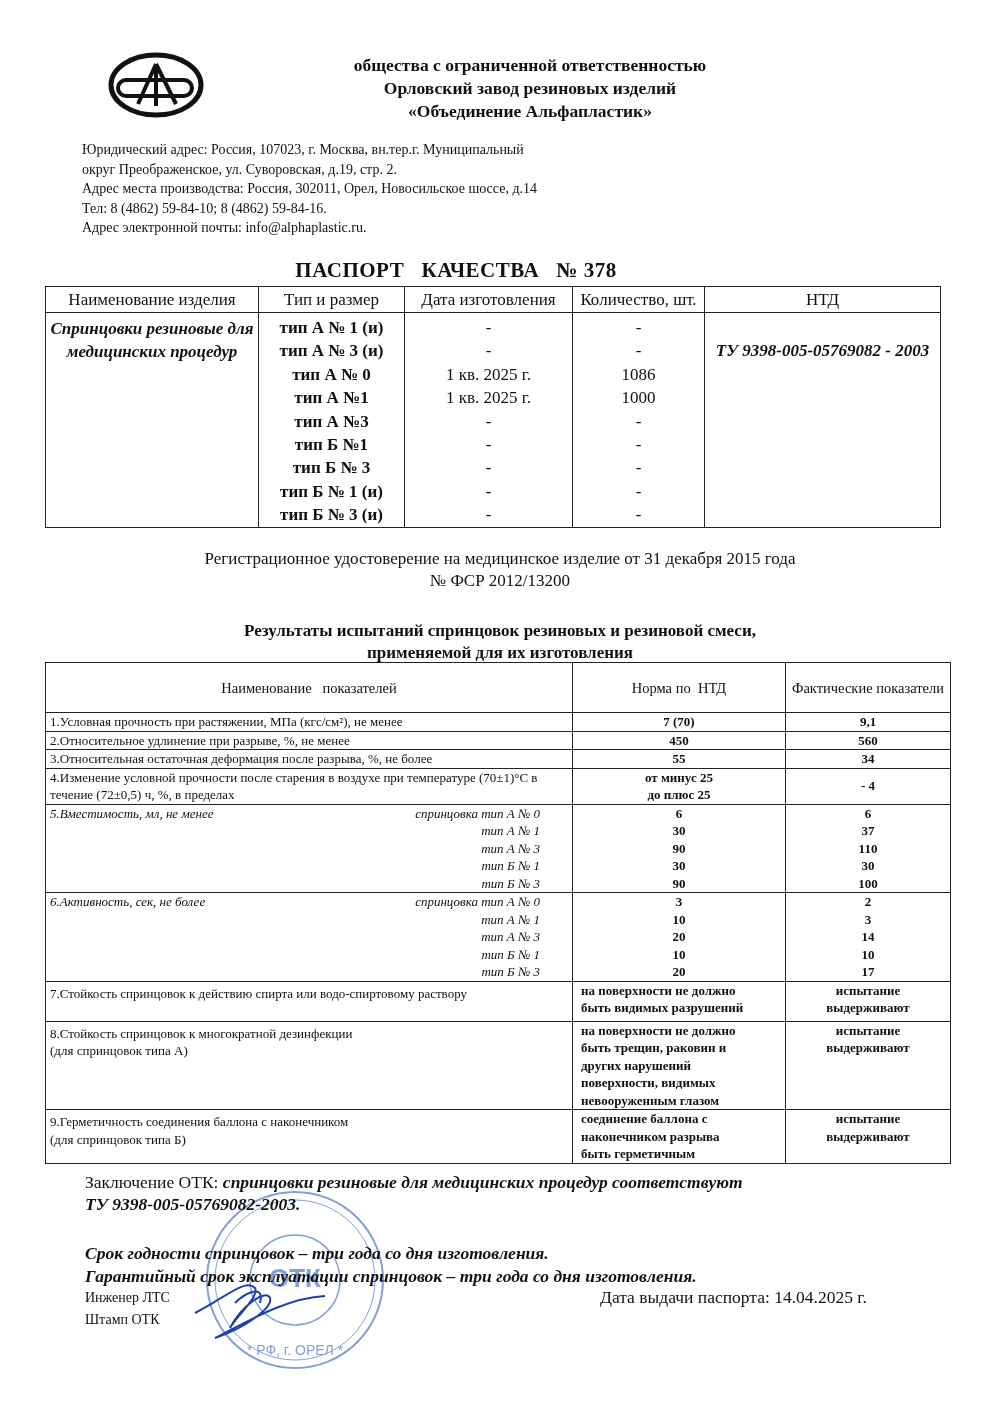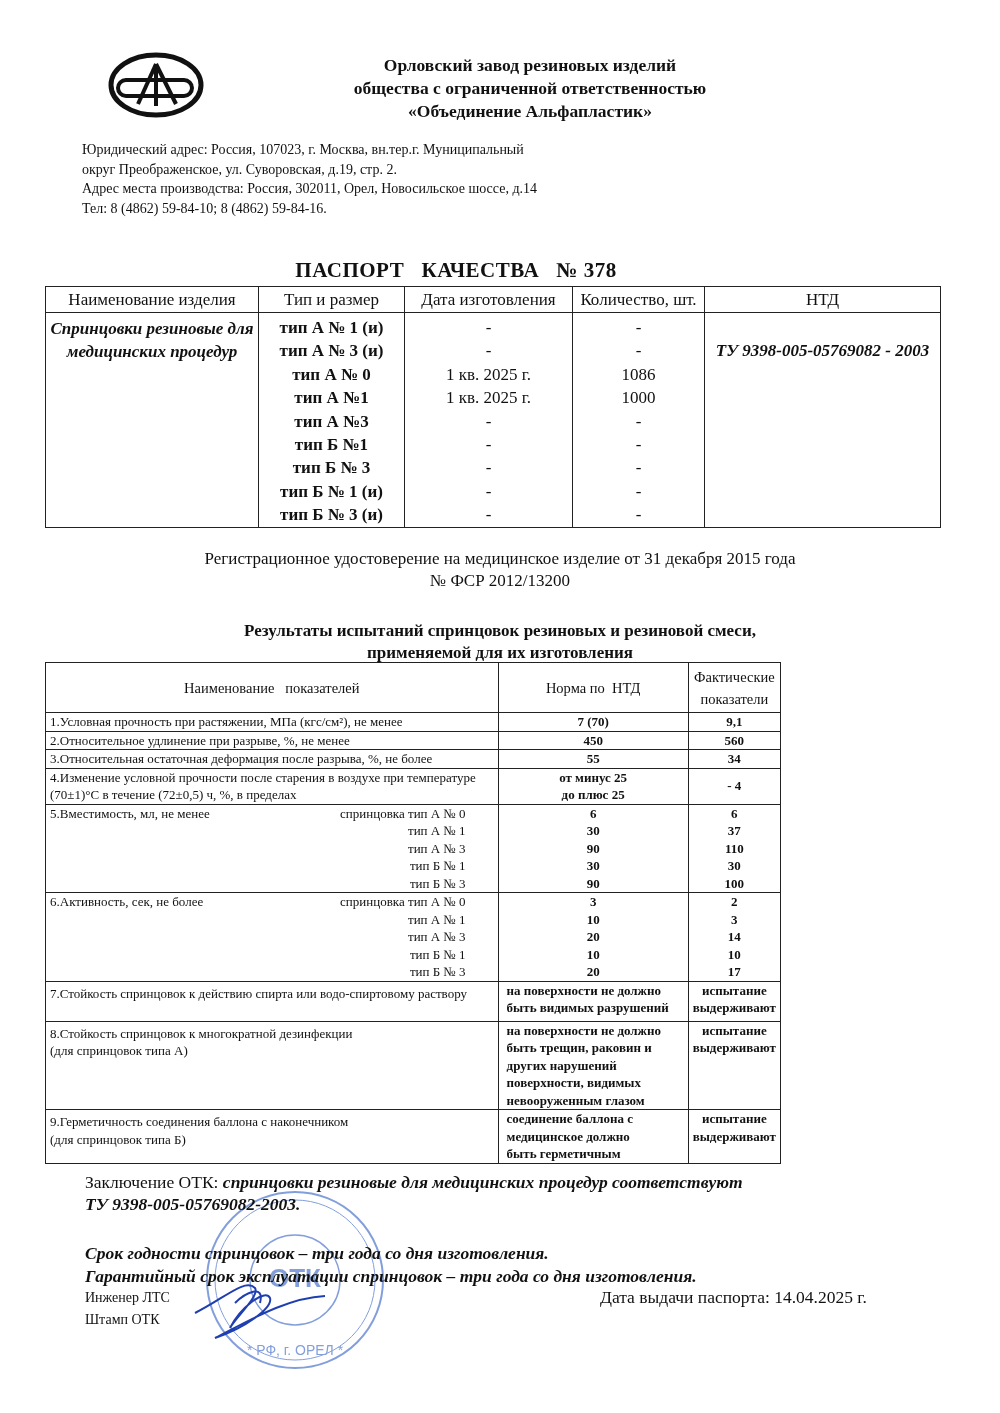--- a/index.html
+++ b/index.html
@@ -12,26 +12,26 @@
   .passport-title { left:0; width:912px; top:258px; text-align:center; font-weight:bold; font-size:21px; letter-spacing:0.5px; }
   table { border-collapse:collapse; }
   .t1 { position:absolute; left:45px; top:286px; width:896px; }
   .t1 th { font-weight:normal; font-size:17px; line-height:21px; border:1px solid #222; padding:2px 4px; text-align:center; }
   .t1 td { border-left:1px solid #222; border-right:1px solid #222; border-bottom:1px solid #222; vertical-align:top; text-align:center; font-size:17px; line-height:23.4px; padding:3px 4px 0 4px; }
   .product-name { font-style:italic; font-weight:bold; font-size:20px; line-height:26.5px; padding-top:4px !important; }
   .types { font-weight:bold; }
   .ntd-val { font-style:italic; font-weight:bold; font-size:16.5px; padding-top:26px !important; }
   .reg { left:0; width:1000px; top:548px; text-align:center; font-size:17px; line-height:22px; }
   .results-title { left:0; width:1000px; top:620px; text-align:center; font-weight:bold; font-size:17px; line-height:22px; }
-  .t2 { position:absolute; left:45px; top:662px; width:736px; font-size:13px; }
+  .t2 { position:absolute; left:45px; top:662px; width:906px; font-size:13px; }
   .t2 th { font-weight:normal; font-size:14.5px; border:1px solid #222; padding:2px; line-height:22px; }
   .t2 td { border:1px solid #222; padding:0 4px; line-height:17.5px; vertical-align:top; }
   .t2 td.norm, .t2 td.fact { text-align:center; font-weight:bold; }
   .t2 td.norm-left { text-align:left; font-weight:bold; padding-left:8px;margin-left:41px; }
-  .sub { display:flex; justify-content:space-between; }
+  .sub { display:flex; justify-content:space-between;font-style:italic; }
   .sub-list { text-align:right; padding-right:28px; }
   .conclusion { left:85px; top:1171px; font-size:17.5px; line-height:22px; width:880px; }
   .conclusion .it { font-style:italic; font-weight:bold; }
   .validity { left:85px; top:1242px; font-size:17.5px; line-height:22.5px; font-style:italic; font-weight:bold; }
   .sign { left:85px; top:1287px; font-size:14px; line-height:22px; }
   .issue-date { left:600px; top:1287px; font-size:17.5px; }
   .stamp { left:195px; top:1185px; width:200px; height:190px; opacity:0.75; }
   .signature { left:185px; top:1268px; width:150px; height:80px; }
 </style>
 </head>
@@ -39,30 +39,31 @@
 
 <svg class="abs logo" viewBox="0 0 96 66">
   <ellipse cx="48" cy="33" rx="45" ry="30" fill="none" stroke="#111" stroke-width="5"></ellipse>
   <path d="M18 28 h58 a8 8 0 0 1 0 16 h-58 a8 8 0 0 1 0 -16 z" fill="none" stroke="#111" stroke-width="4"></path>
   <line x1="30" y1="52" x2="48" y2="12" stroke="#111" stroke-width="4"></line>
   <line x1="48" y1="12" x2="68" y2="52" stroke="#111" stroke-width="4"></line>
   <line x1="48" y1="12" x2="48" y2="54" stroke="#111" stroke-width="4"></line>
 </svg>
 
 <div class="abs company">
+  <div>общества с ограниченной ответственностью</div>
   <div>Орловский завод резиновых изделий</div>
-  <div>общества с ограниченной ответственностью</div>
   <div>«Объединение Альфапластик»</div>
 </div>
 
 <div class="abs address">
   <div>Юридический адрес: Россия, 107023, г. Москва, вн.тер.г. Муниципальный</div>
   <div>округ Преображенское, ул. Суворовская, д.19, стр. 2.</div>
   <div>Адрес места производства: Россия, 302011,  Орел, Новосильское шоссе, д.14</div>
   <div>Тел: 8 (4862) 59-84-10; 8 (4862) 59-84-16.</div>
+  <div>Адрес электронной почты: info@alphaplastic.ru.</div>
 </div>
 
 <div class="abs passport-title" style="white-space:pre;">ПАСПОРТ   КАЧЕСТВА   № 378</div>
 
 <table class="t1">
   <colgroup>
       <col style="width:213px">
       <col style="width:146px">
       <col style="width:168px">
       <col style="width:132px">
@@ -245,21 +246,21 @@
       <div>выдерживают</div>
     </td>
   </tr>
   <tr>
     <td style="padding-top:3px">
       <div>9.Герметичность соединения баллона с наконечником</div>
       <div>(для спринцовок  типа  Б)</div>
     </td>
     <td class="norm-left">
       <div>соединение баллона с</div>
-      <div>медицинское  должно</div>
+      <div>наконечником  разрыва</div>
       <div>быть герметичным</div>
     </td>
     <td class="fact">
       <div>испытание</div>
       <div>выдерживают</div>
     </td>
   </tr>
 </tbody>
   </table>
 

